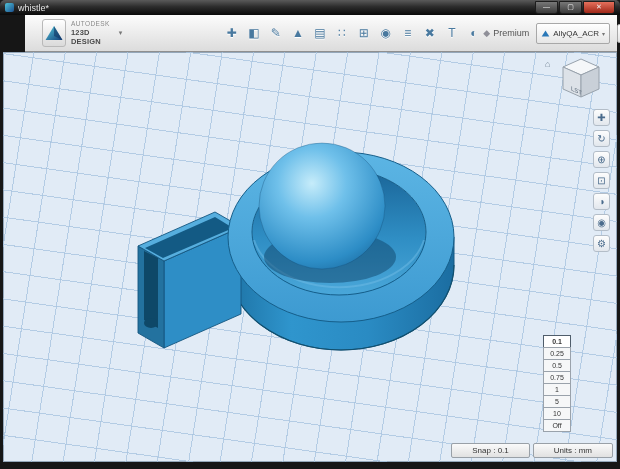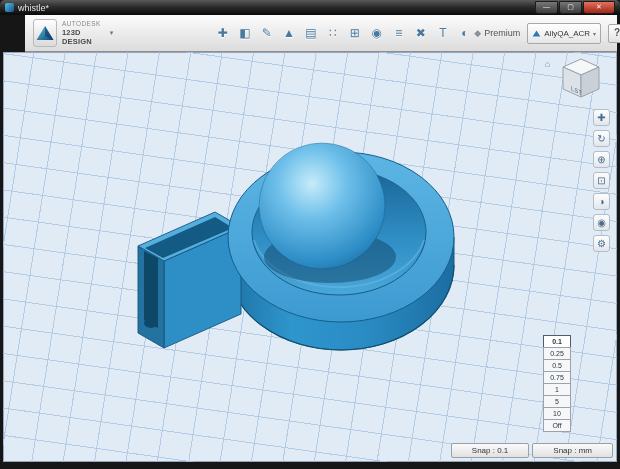--- a/index.html
+++ b/index.html
@@ -11,21 +11,21 @@
     padding:0 5px;background:linear-gradient(#5a5a5a,#2c2c2c 45%,#0a0a0a);border-radius:5px 5px 0 0;}
   .app-icon{width:9px;height:9px;border-radius:2px;background:linear-gradient(135deg,#4fc3d8,#1b4f8f);flex:0 0 auto;}
   .win-title{color:#e4e4e4;font-size:9px;margin-left:4px;white-space:nowrap;}
   .win-controls{margin-left:auto;display:flex;gap:1px;}
   .ctrl{width:21px;height:11px;font-size:7px;line-height:10px;text-align:center;color:#eee;
     background:linear-gradient(#777,#3b3b3b);border:1px solid #1d1d1d;border-radius:0 0 3px 3px;cursor:default;}
   .ctrl.close{width:30px;background:linear-gradient(#e5705c,#9e2718);}
 
   
   .toolbar{position:absolute;top:15px;left:3px;right:3px;height:37px;display:flex;align-items:center;
-    padding:0 8px;background:linear-gradient(#fcfcfc,#dcdcdc);border-bottom:1px solid #8f8f8f;box-sizing:border-box;margin-left:22px;}
+    padding:0 17px;background:linear-gradient(#fcfcfc,#dcdcdc);border-bottom:1px solid #8f8f8f;box-sizing:border-box;margin-left:22px;}
   .brand{display:flex;align-items:center;}
   .logo-box{width:26px;height:26px;border:1px solid #b9b9b9;border-radius:3px;
     background:linear-gradient(#ffffff,#dadada);display:flex;align-items:center;justify-content:center;}
   .brand-text{margin-left:5px;line-height:1.2;}
   .brand-l1{font-size:6.5px;color:#8a8a8a;letter-spacing:.4px;}
   .brand-l2{font-size:7.5px;color:#4a4a4a;font-weight:bold;letter-spacing:.2px;}
   .chev{margin-left:5px;font-size:7px;color:#777;}
   .tools{display:flex;gap:3px;margin-left:100px;}
   .tool{width:19px;height:19px;border:0;padding:0;background:transparent;border-radius:3px;
     font-size:12px;color:#49799f;display:flex;align-items:center;justify-content:center;cursor:default;}
@@ -253,16 +253,16 @@
       <div class="snap-item">0.5</div>
       <div class="snap-item">0.75</div>
       <div class="snap-item">1</div>
       <div class="snap-item">5</div>
       <div class="snap-item">10</div>
       <div class="snap-item">Off</div>
     </div>
 
     <div class="statusbar">
       <div class="status-box">Snap : 0.1</div>
-      <div class="status-box">Snap : mm</div>
+      <div class="status-box">Units : mm</div>
     </div>
   </div>
 </div>
 
 </body></html>

